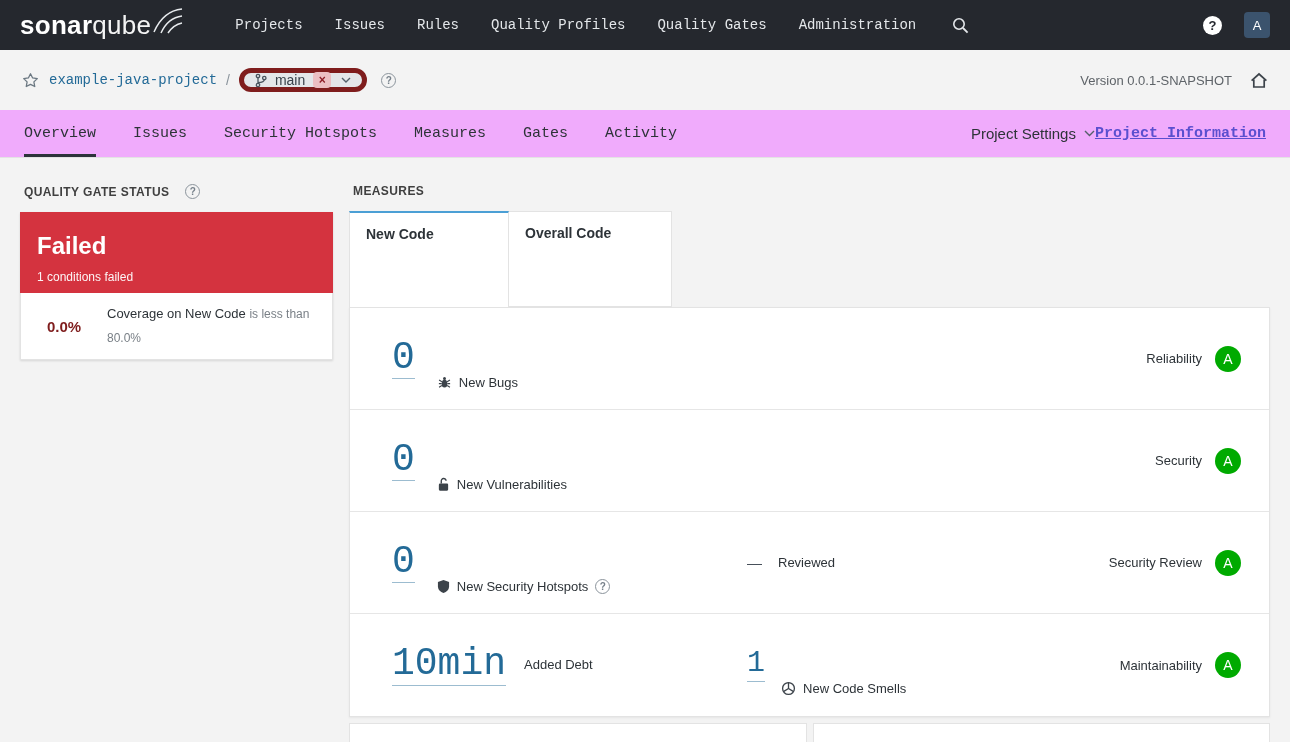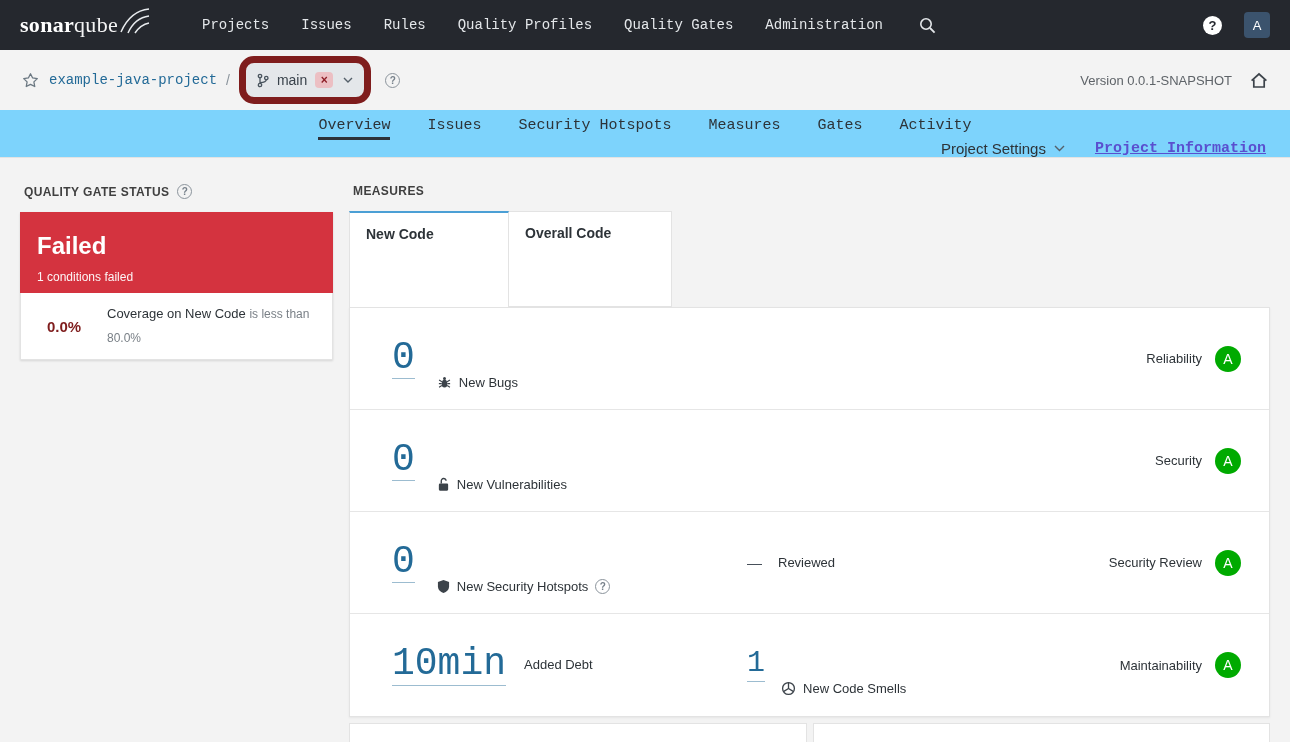--- a/index.html
+++ b/index.html
@@ -3,64 +3,64 @@
 <meta charset="utf-8">
 <style>
   * { margin:0; padding:0; box-sizing:border-box; }
   html,body { width:1290px; height:742px; overflow:hidden; }
   body { font-family:"Liberation Sans","DejaVu Sans",sans-serif; background:#f3f3f3; color:#333; }
   a { text-decoration:none; cursor:pointer;font-family:Liberation Mono, monospace; }
 
   
   .topnav { height:50px; background:#25282e; display:flex; align-items:center; padding:0 20px; }
   .logo { display:flex; align-items:flex-start; margin-right:52px; cursor:pointer; }
-  .logo-text { color:#fff; font-size:22px; line-height:30px; letter-spacing:.3px;font-family:Liberation Serif, serif; }
+  .logo-text { color:#fff; font-size:26px; line-height:30px; letter-spacing:.3px; }
   .logo-sonar { font-weight:700; }
   .logo-qube { font-weight:400; opacity:.95; }
   .swoosh { margin:-2px 0 0 2px; }
   .nav-items { display:flex; gap:32px; align-items:center; }
   .nav-item { color:#e4e7ea; font-size:14px; }
   .search-btn { margin-left:36px; cursor:pointer; display:flex; align-items:center; }
   .topnav-right { margin-left:auto; display:flex; gap:22px; align-items:center; }
   .help-circle { width:19px; height:19px; border-radius:50%; background:#fff; color:#25282e;
                  font-weight:700; font-size:13px; display:flex; align-items:center; justify-content:center; cursor:pointer; }
   .avatar { width:26px; height:26px; border-radius:4px; background:#3b536d; color:#fff; font-size:13px;
             display:flex; align-items:center; justify-content:center; cursor:pointer; }
 
   
   .crumb-bar { height:60px; background:#f3f3f3; display:flex; align-items:center; padding:0 22px; }
   .star { display:flex; margin-right:10px; cursor:pointer; }
   .crumb-link { color:#236a97; font-size:14px; }
   .crumb-sep { color:#8a939b; margin:0 9px; font-size:14px; }
-  .branch-pill { display:flex; align-items:center; gap:8px; background:#e4e7ea; border:7px solid #7f1d1d;
-                 border-radius:15px; height:48px; padding:0 11px; cursor:pointer;justify-content:flex-end; }
+  .branch-pill { display:flex; align-items:center; gap:8px; background:#e4e7ea; border:5px solid #7f1d1d;
+                 border-radius:15px; height:24px; padding:0 11px; cursor:pointer;justify-content:flex-end; }
   .branch-name { font-size:14px; color:#39424b; }
   .qg-badge { background:#ecbfc3; color:#8e1e27; border-radius:4px; font-size:12px; font-weight:700;
               min-width:18px; height:16px; padding:0 3px; display:flex; align-items:center; justify-content:center; }
   .pill-chevron { display:flex; margin-left:2px; }
   .help-gray { width:15px; height:15px; border-radius:50%; border:1px solid #8b949c; color:#76808a;
                font-size:10px; font-weight:700; display:inline-flex; align-items:center; justify-content:center;
                cursor:pointer; flex:none; }
   .crumb-right { margin-left:auto; display:flex; align-items:center; gap:18px; }
   .crumb-help { margin-left:14px; }
   .version { font-size:13px; color:#5e6368; }
   .home-btn { display:flex; cursor:pointer; }
 
   
-  .tab-bar { height:48px; background:#7dd3fc; border-bottom:1px solid #e3e3e3; display:flex; align-items:center; padding:0 24px;flex-direction:column; }
+  .tab-bar { height:48px; background:#f0abfc; border-bottom:1px solid #e3e3e3; display:flex; align-items:center; padding:0 24px; }
   .tabs { display:flex; gap:37px; height:100%; align-items:stretch; }
   .tab { font-size:15px; color:#2d3338; display:flex; align-items:center; border-bottom:3px solid transparent; padding-top:3px; }
   .tab.active { border-bottom-color:#2c323a; }
-  .tab-bar-right { margin-left:auto; display:flex; align-items:center; gap:30px; }
+  .tab-bar-right { margin-left:auto; display:flex; align-items:center; }
   .proj-settings { font-size:15px; color:#2d3338; display:flex; align-items:center; gap:8px; cursor:pointer; }
   .proj-info { font-size:15px; font-weight:700; color:#5a4fcf; text-decoration:underline; }
 
   
   .content { padding:26px 20px 0; display:flex; gap:16px; height:584px; }
-  .section-header { display:flex; align-items:center; gap:8px; margin:0 0 13px; padding-left:4px;
+  .section-header { display:flex; align-items:center; gap:16px; margin:0 0 13px; padding-left:4px;
                     font-size:12px; font-weight:700; color:#404040; letter-spacing:.4px; }
   .left-col { width:313px; flex:none; }
   .right-col { flex:1; min-width:0; }
 
   
   .qg-card { box-shadow:0 1px 2px rgba(0,0,0,.12); }
   .qg-status { background:#d4333f; color:#fff; padding:21px 17px 9px; }
   .qg-status-title { font-size:24px; font-weight:700; line-height:1.1; }
   .qg-status-sub { font-size:12px; margin-top:11px; opacity:.95; }
   .qg-condition { display:flex; align-items:center; background:#fff; border:1px solid #e3e3e3; border-top:none;

